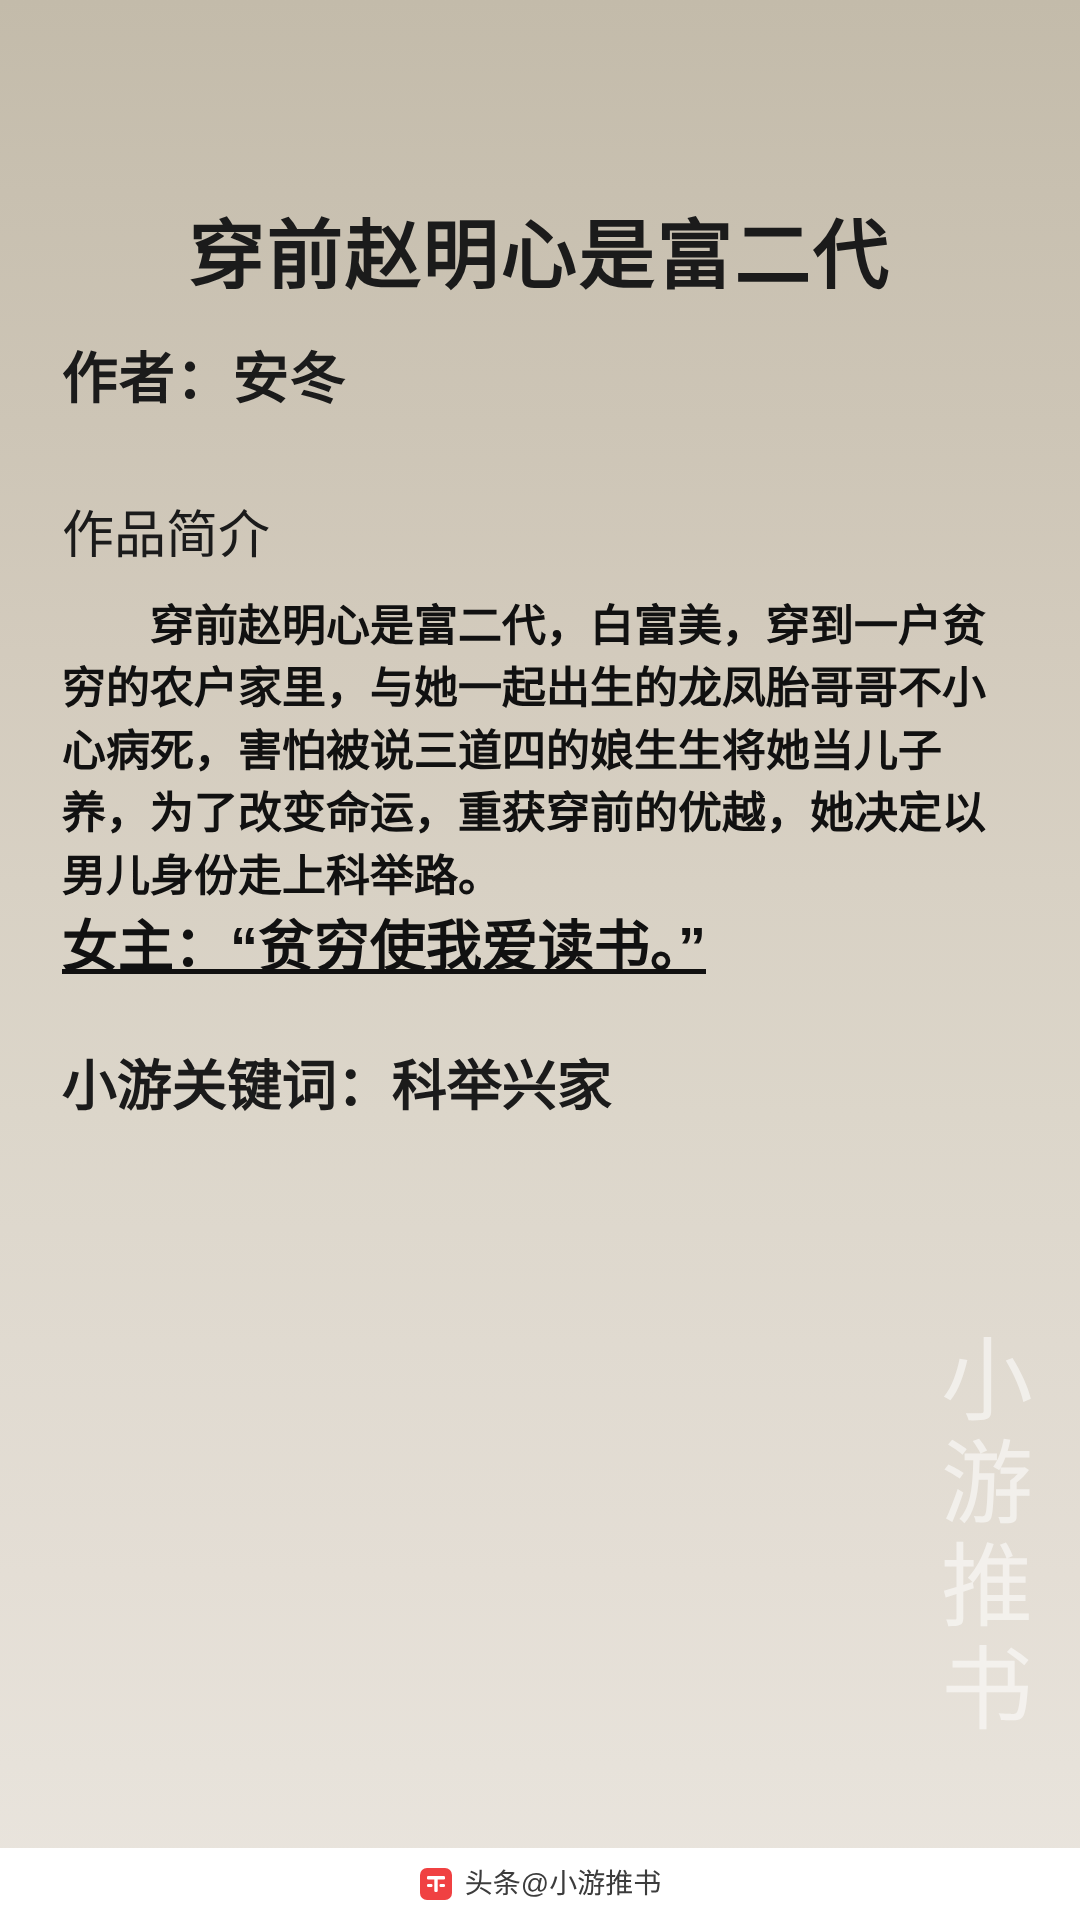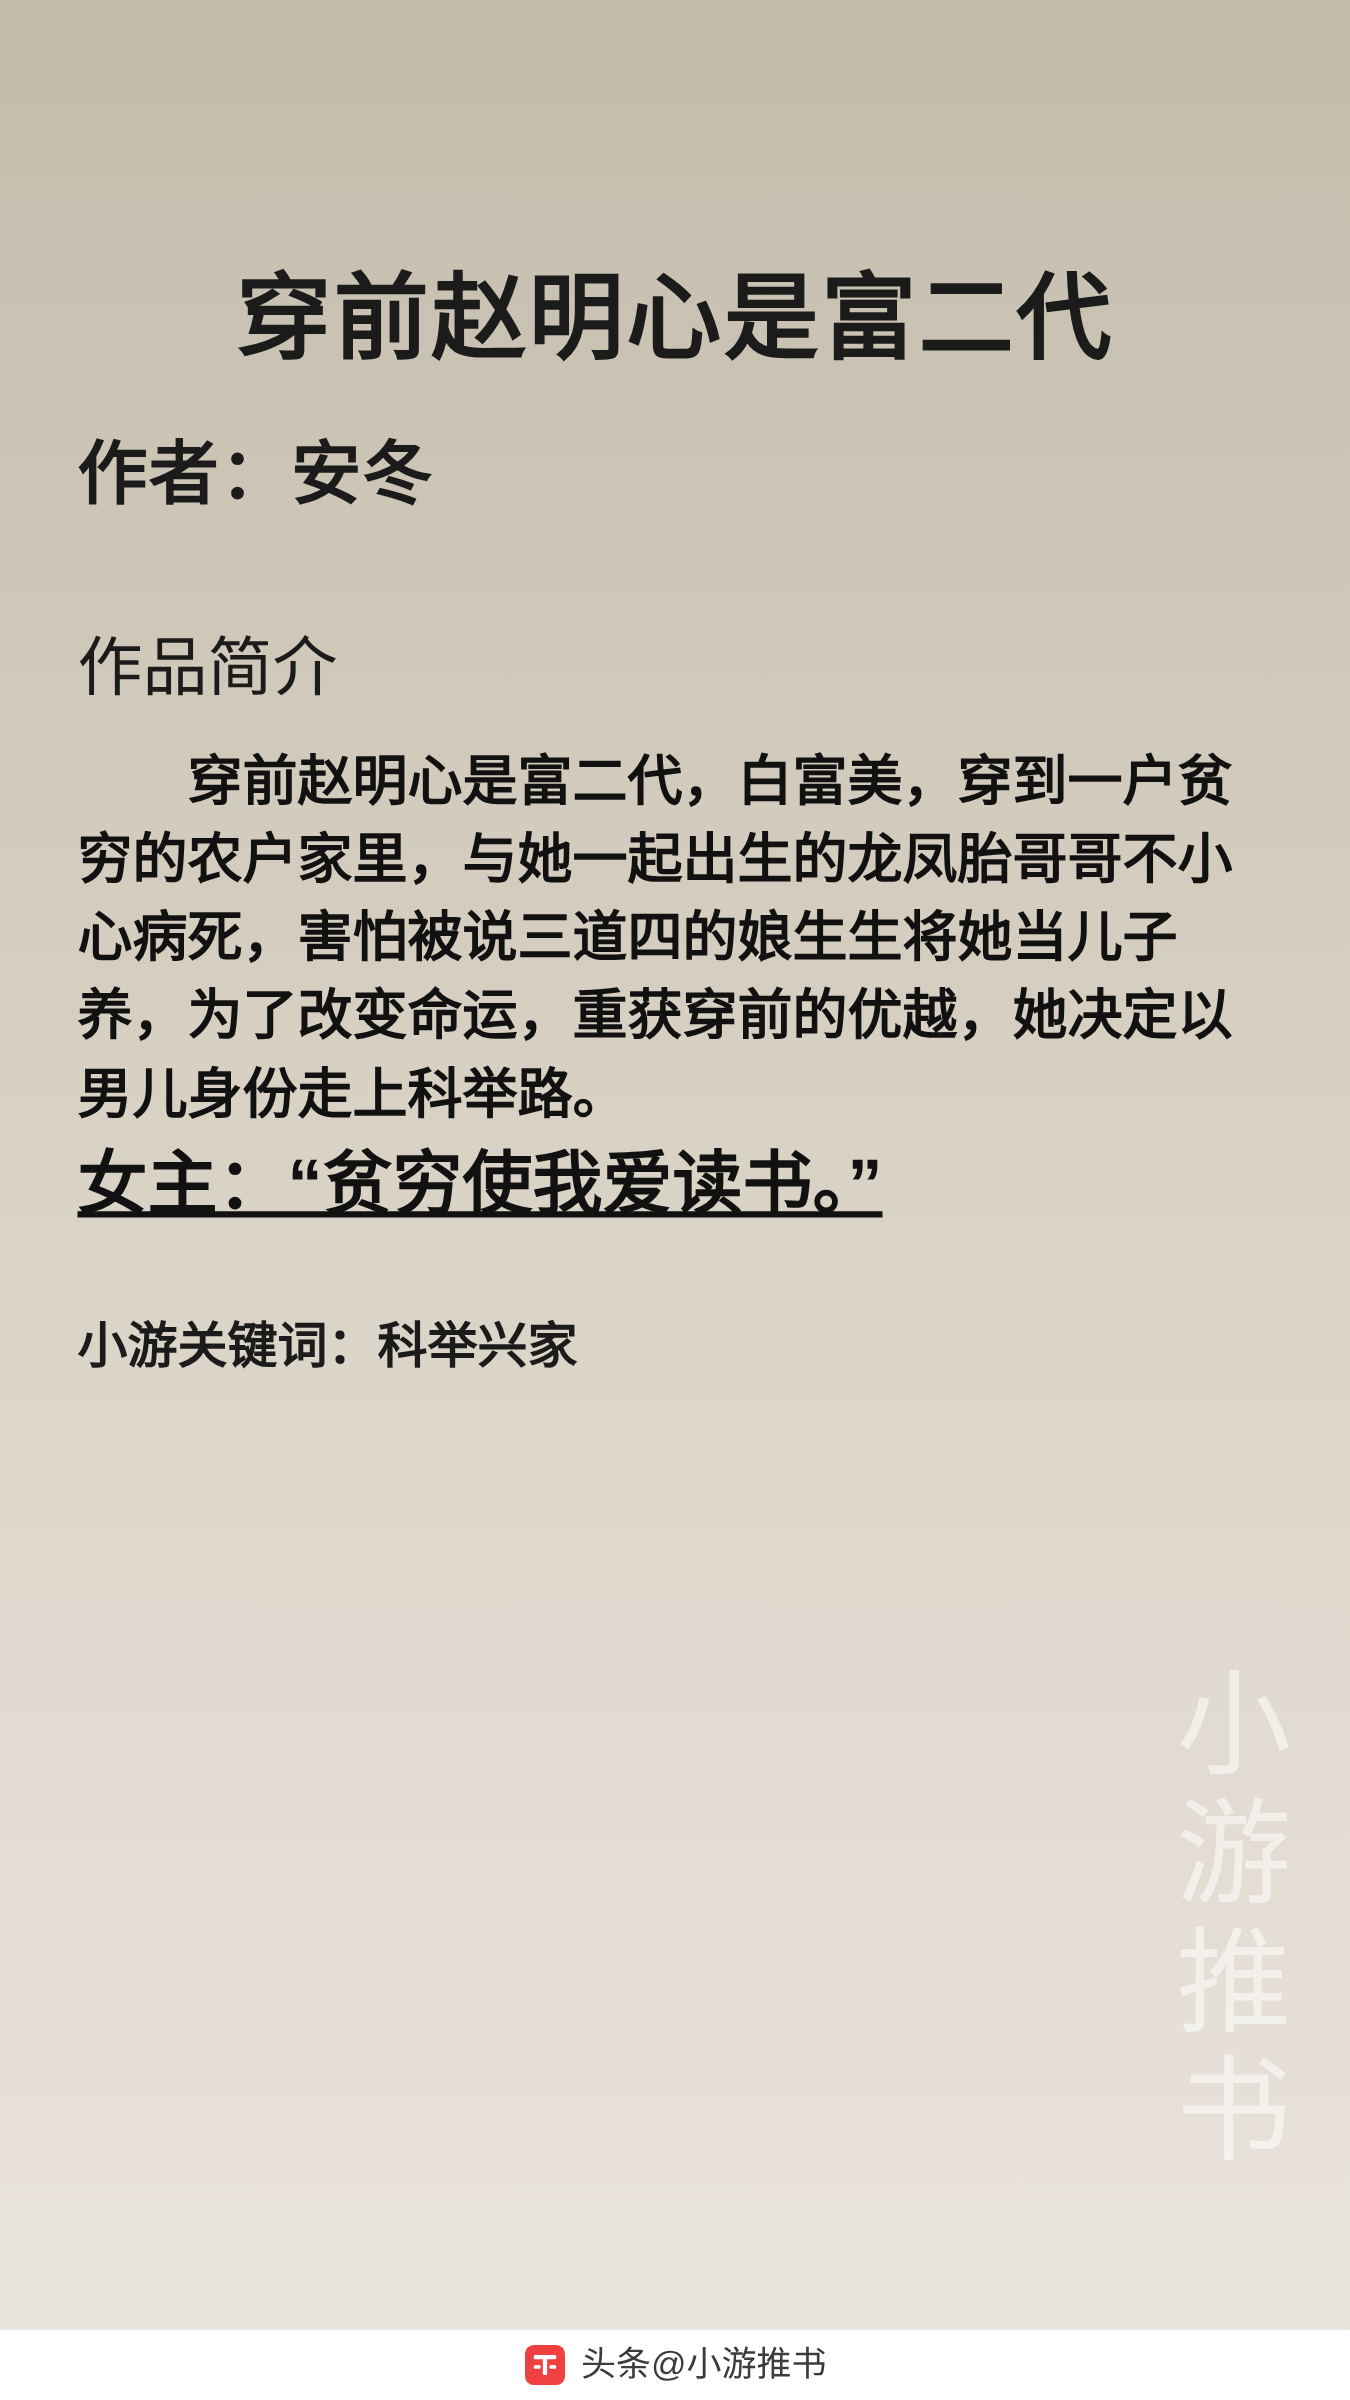--- a/index.html
+++ b/index.html
@@ -109,33 +109,33 @@
     line-height: 1.42;
     font-weight: 700;
     color: #111111;
     word-break: break-all;
     text-decoration: underline;
   }
 
   .keywords {
     margin: 0;
     padding-top: 64px;
-    font-size: 40px;
+    font-size: 55px;
     line-height: 1.3;
     font-weight: 700;
     color: #1b1b1b;
   }
 
   
   .footer {
     position: absolute;
     left: 0;
     right: 0;
     bottom: 0;
-    height: 56px;
+    height: 72px;
     display: flex;
     align-items: center;
     justify-content: center;
     gap: 12px;
     background: #ffffff;
     z-index: 3;
   }
   .footer .toutiao-logo {
     display: inline-flex;
     align-items: center;

